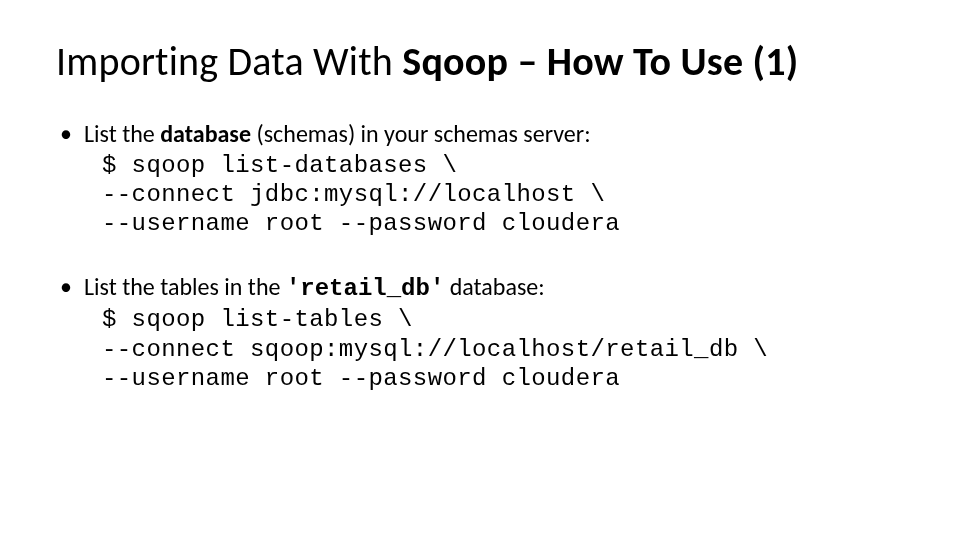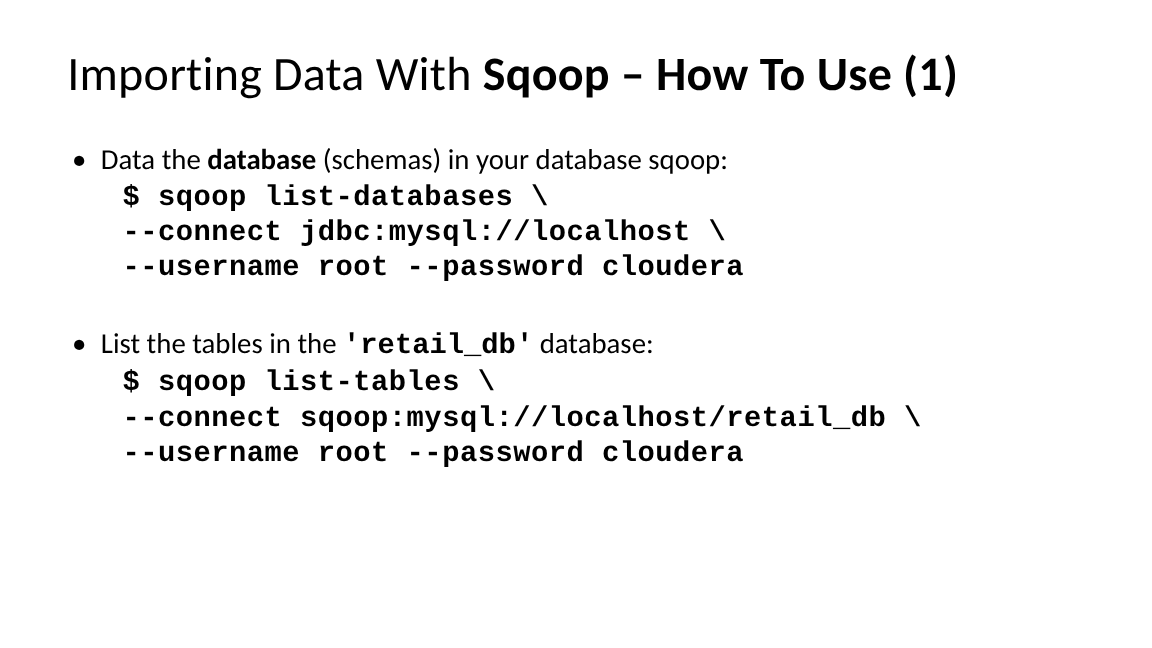--- a/index.html
+++ b/index.html
@@ -61,37 +61,36 @@
   }
   .code {
     display: block;
     font-family: "Courier New", Courier, monospace;
     font-size: 24px;
     line-height: 1.22;
     white-space: pre;
     margin-left: 18px;
     margin-top: 2px;
     letter-spacing: 0.4px;
-    font-weight: bold;
   }
 </style>
 </head>
 <body>
 
 <div class="slide">
 
   <h1 class="title">
     <span>Importing Data With </span><span class="bold">Sqoop – How To Use (1)</span>
   </h1>
 
   <ul class="bullets">
 
     <li>
       <span class="intro">
-        <span>Data the </span><span class="b">database</span><span> (schemas) in your database sqoop:</span>
+        <span>List the </span><span class="b">database</span><span> (schemas) in your schemas server:</span>
       </span>
       <span class="code">$ sqoop list-databases \
 --connect jdbc:mysql://localhost \
 --username root --password cloudera</span>
     </li>
 
     <li>
       <span class="intro">
         <span>List the tables in the </span><span class="mono-b">'retail_db'</span><span> database:</span>
       </span>

